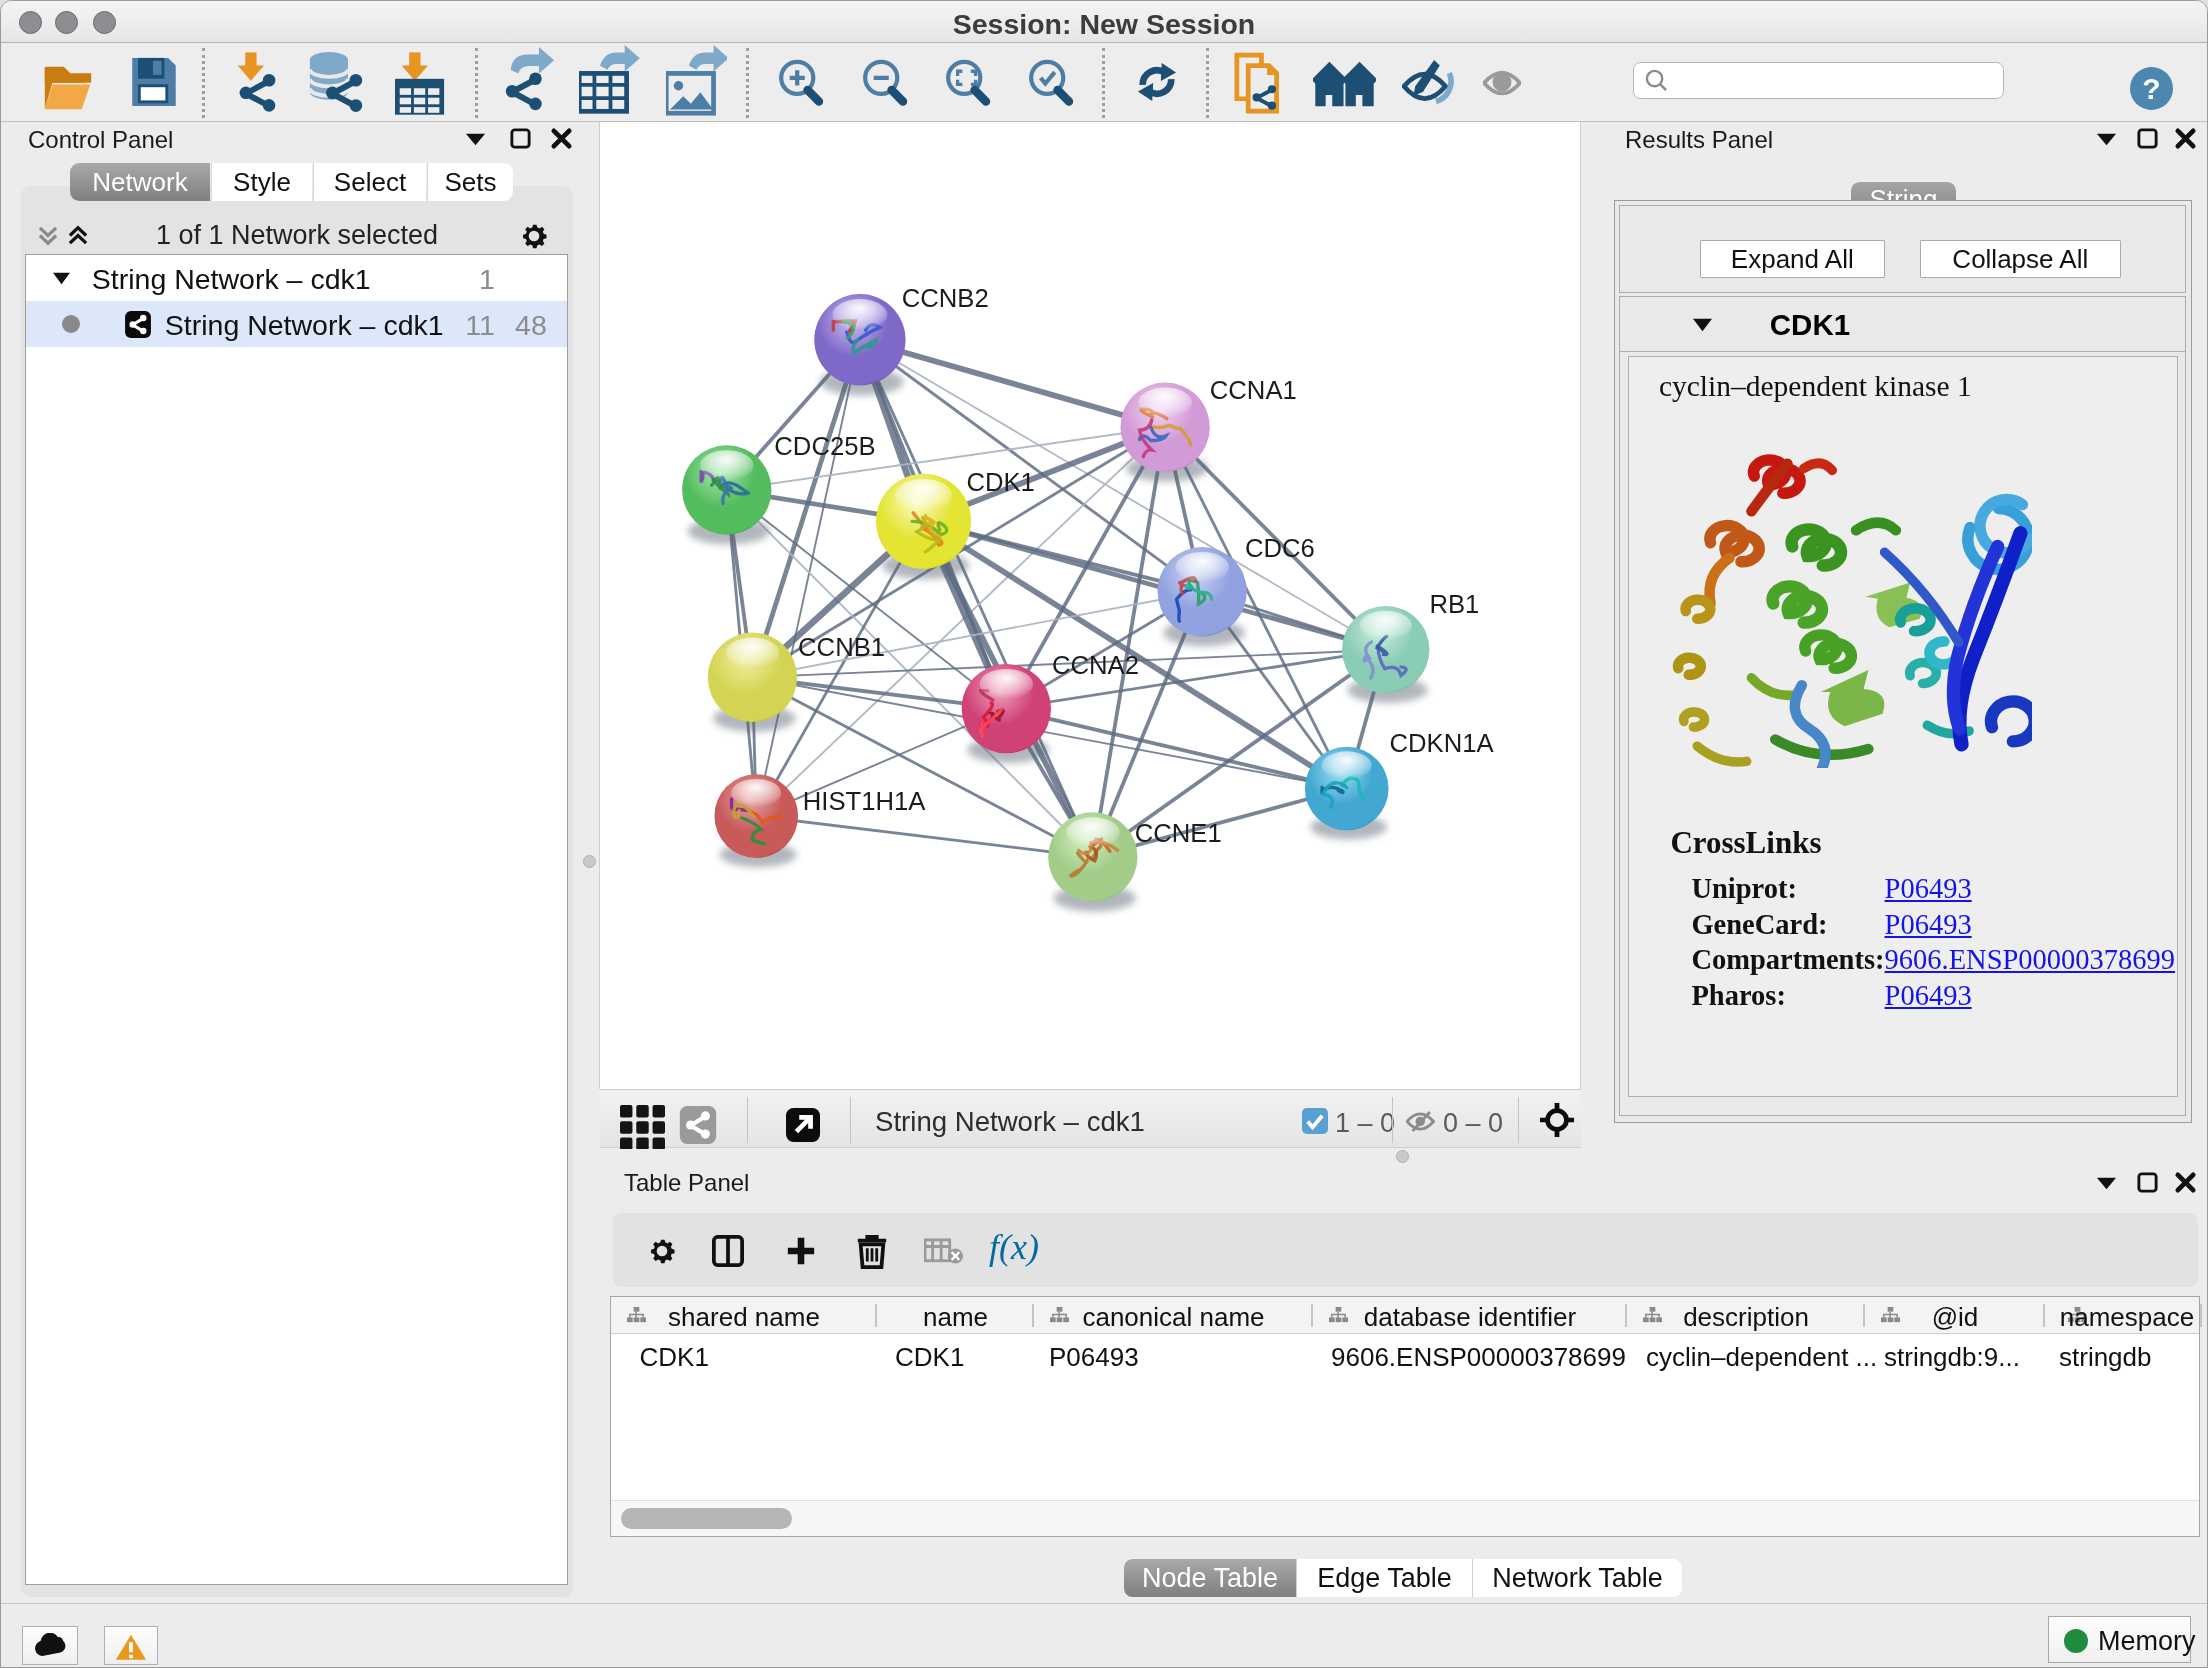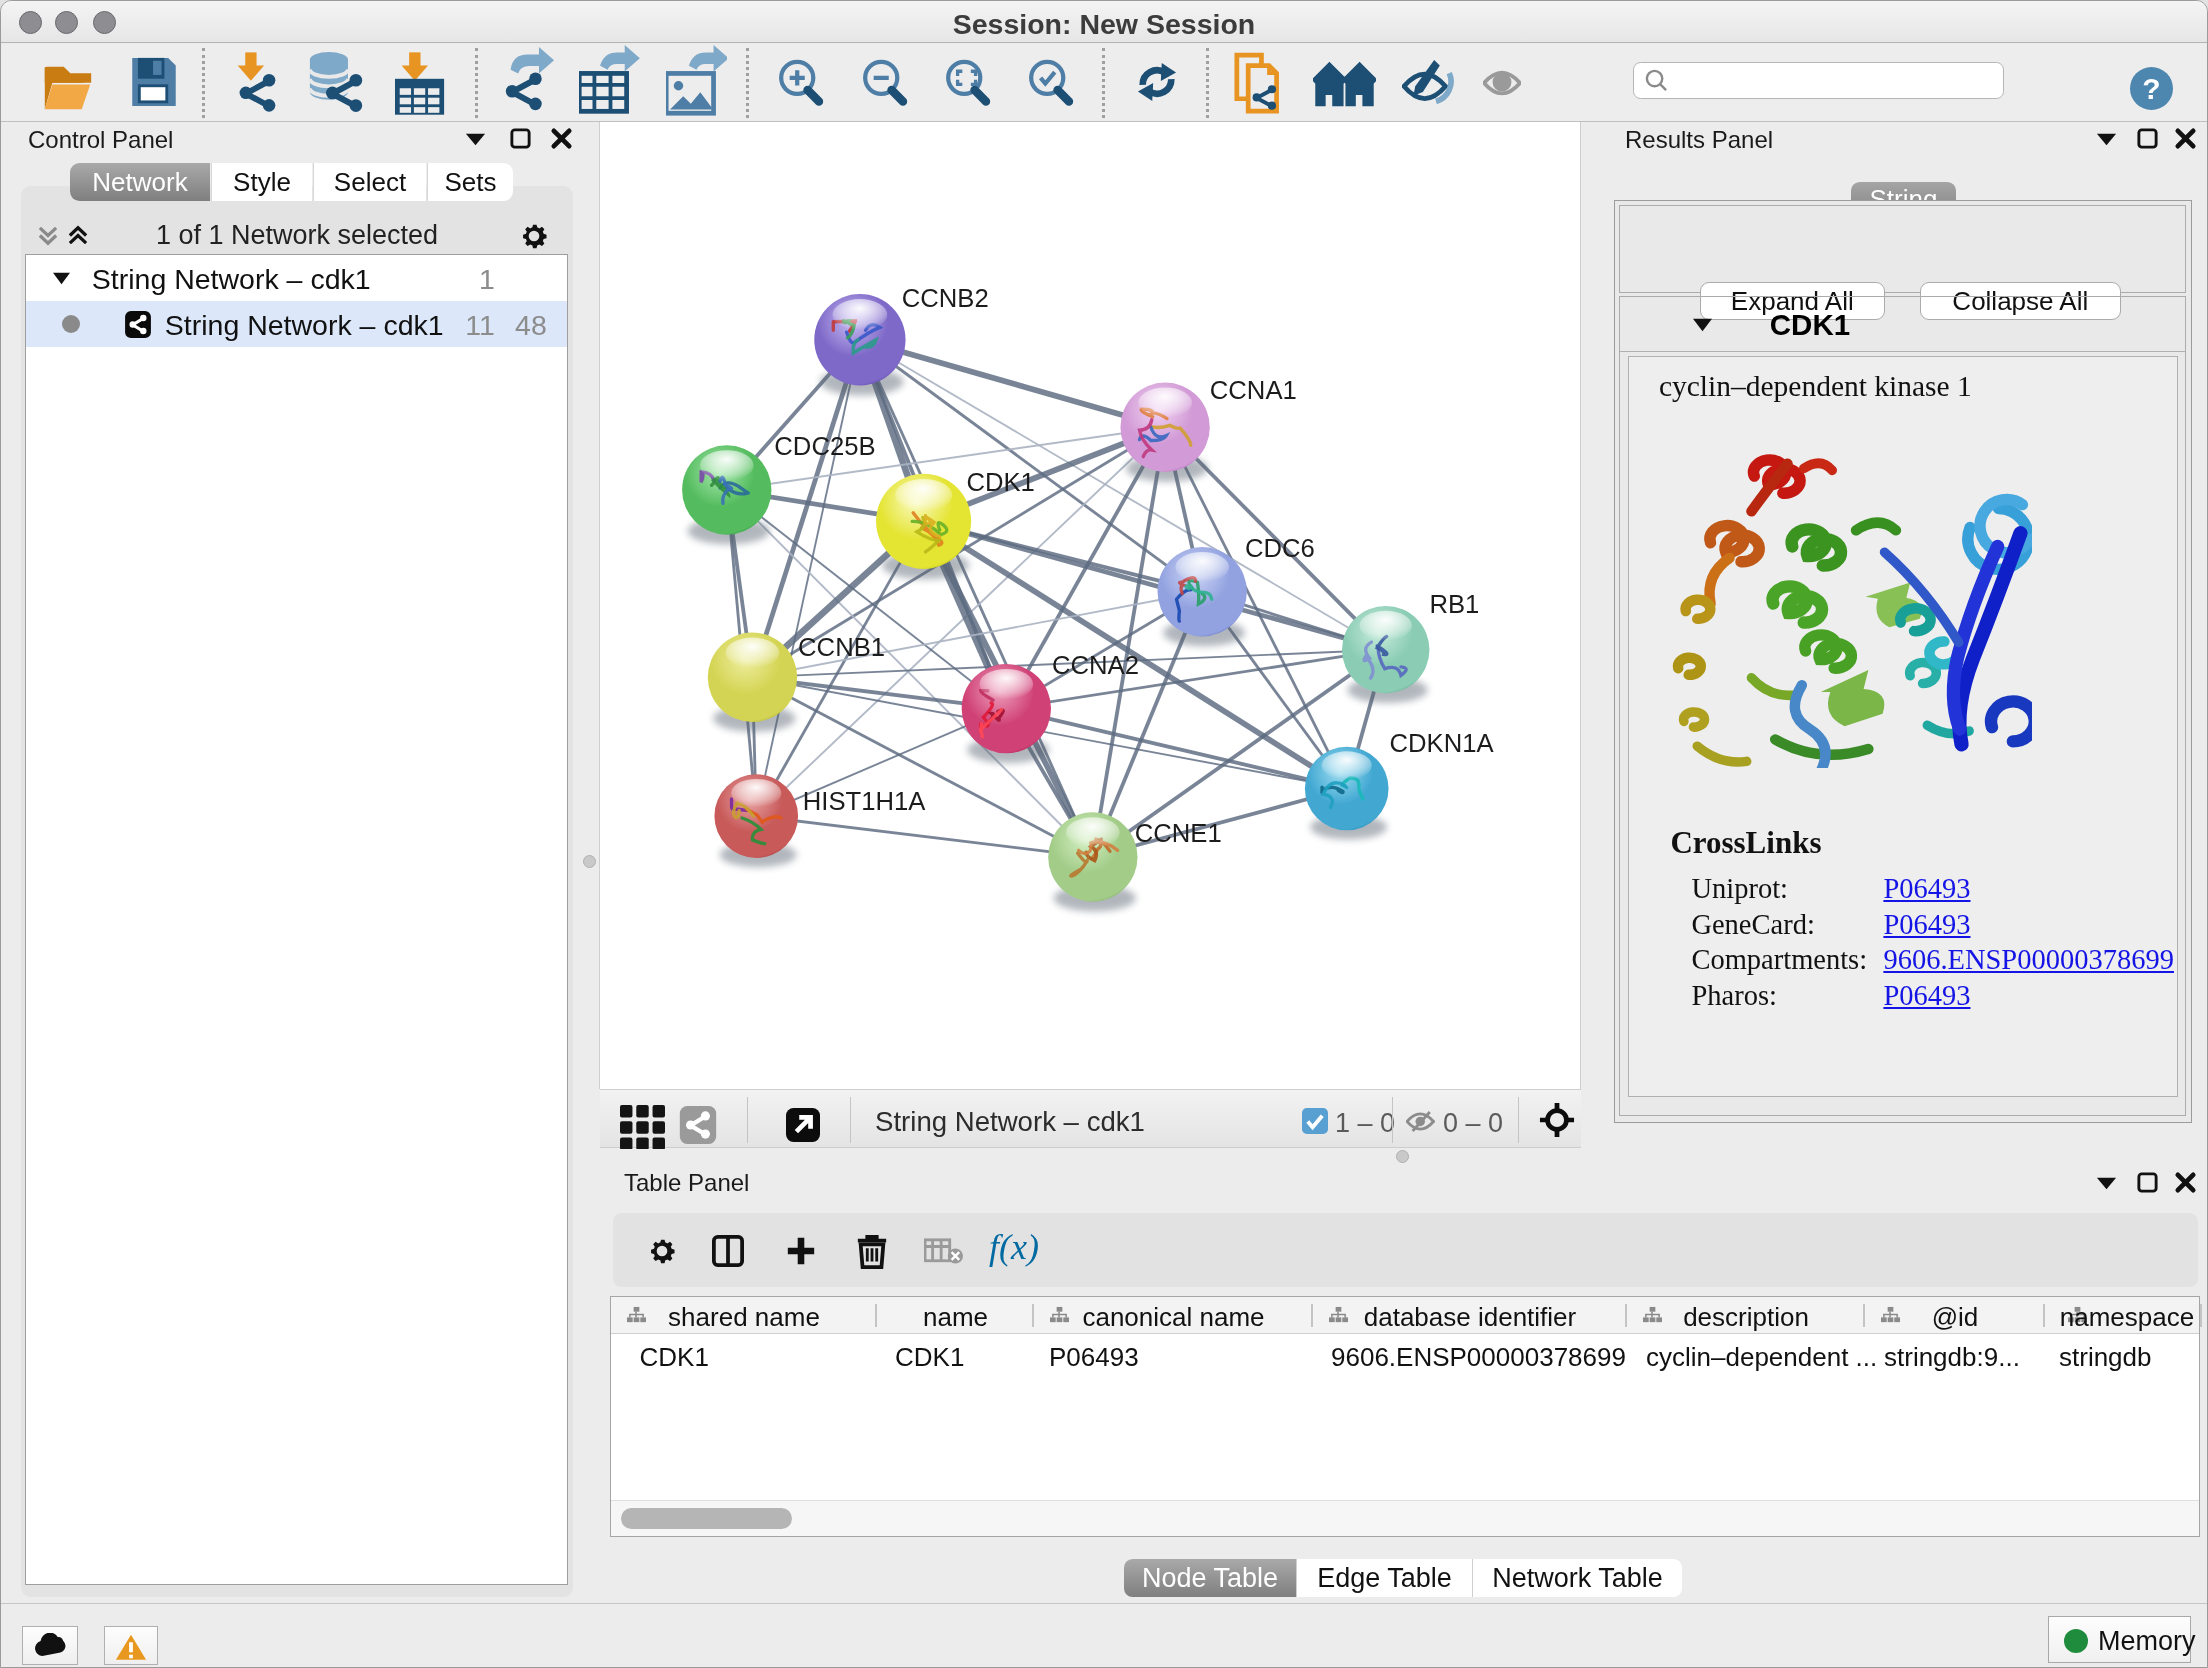--- a/index.html
+++ b/index.html
@@ -39,31 +39,31 @@
 .nbsep { position:absolute; top:6.7px; height:46px; width:0; border-left:1.9px solid #c4c4c4; }
 .nbtxt { position:absolute; top:18px; font-size:27px; color:#5a5a5a; }
 #hsplit { position:absolute; left:599px; top:1148px; width:1609px; height:13.3px; background:#ececec; }
 #hsplit .dot { position:absolute; left:796px; top:1px; width:13.3px; height:13.3px; border-radius:50%; background:#c9c9c9; border:1px solid #b0b0b0; }
 
 #rp-title { position:absolute; left:1624px; top:125px; font-size:24px; color:#1a1a1a; }
 #rp-tab { position:absolute; left:1850px; top:164px; width:105px; height:35px; background:linear-gradient(#a5a5a5,#838383);
   border-radius:8.6px 8.6px 0 0; color:#fff; font-size:26px; text-align:center; line-height:35px;margin-top:17px; }
 #rp-box { position:absolute; left:1613px; top:199px; width:578px; height:923px; background:#e9e9e9; border:1.9px solid #9c9c9c; }
 #rp-btnrow { position:absolute; left:3.8px; top:3.8px; width:567px; height:88px; border:1px solid #ababab; }
-.rbtn { position:absolute; top:38px; height:38px; background:#fff; border:1.9px solid #ababab; border-radius:9px;
-  font-size:26px; text-align:center; line-height:36px; color:#111;margin-top:42px; }
+.rbtn { position:absolute; top:38px; height:38px; background:#fff; border:1.9px solid #ababab; border-radius:1px;
+  font-size:26px; text-align:center; line-height:36px; color:#111; }
 #rp-btnrow .rbtn { top:34px; }
 #rp-cdk { position:absolute; left:3.8px; top:95px; width:567px; height:820px; border:1px solid #ababab; }
 #rp-cdkhead { position:absolute; left:0; top:0; width:100%; height:55px; border-bottom:1px solid #b0b0b0; }
 #rp-cdkhead b { position:absolute; left:150px; top:11.4px; font-size:29.5px; }
 #rp-inner { position:absolute; left:8.6px; top:59px; width:550px; height:741px; background:#eeeeee; border:1px solid #b0b0b0;
   font-family:"Liberation Serif",serif; color:#111; }
 #xlinks { position:absolute; left:62px; top:514px; border-collapse:collapse; font-size:28.5px; }
 #xlinks td { padding:1.9px 0; }
-#xlinks td:first-child { width:192px; }
+#xlinks td:first-child { width:192px;font-weight:bold; }
 #xlinks a { color:#1414e6; text-decoration:underline; }
 #prot { position:absolute; }
 
 #tp-title { position:absolute; left:623px; top:1168px; font-size:24px; color:#1a1a1a; }
 #tp-bar { position:absolute; left:612px; top:1212px; width:1585px; height:74px; background:#e2e2e2; border-radius:8.6px; }
 #tp-table { position:absolute; left:609px; top:1295px; width:1590px; height:241px; background:#fff; border:1.9px solid #a5a5a5; }
 #tp-head { position:absolute; left:0; top:0; width:100%; height:37px; background:#f3f3f3; border-bottom:1.9px solid #cfcfcf; }
 .th { position:absolute; top:0; height:37px; }
 .th:after { content:""; position:absolute; right:0; top:6.7px; bottom:6.7px; width:1.9px; background:#c4c4c4; }
 .th svg { position:absolute; left:15px; top:8.6px; }

